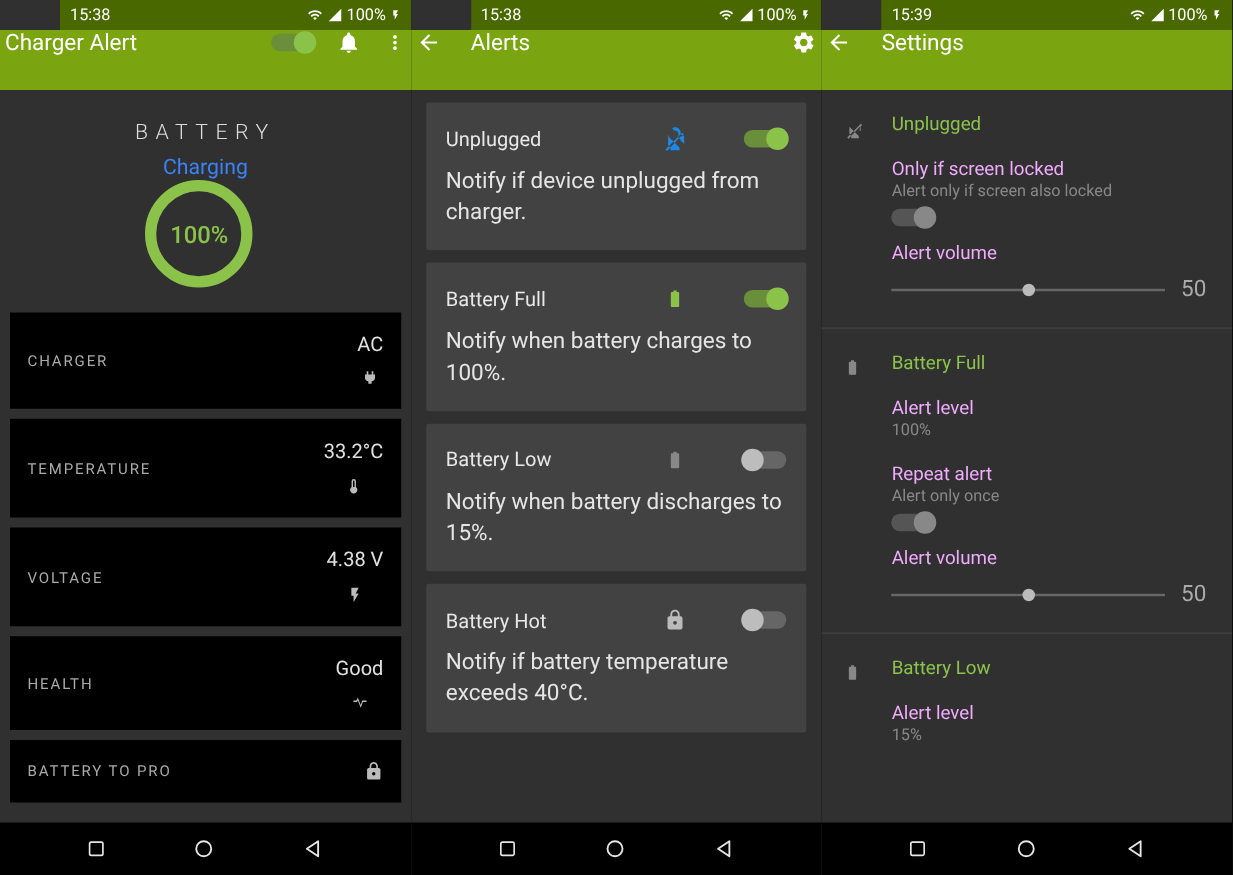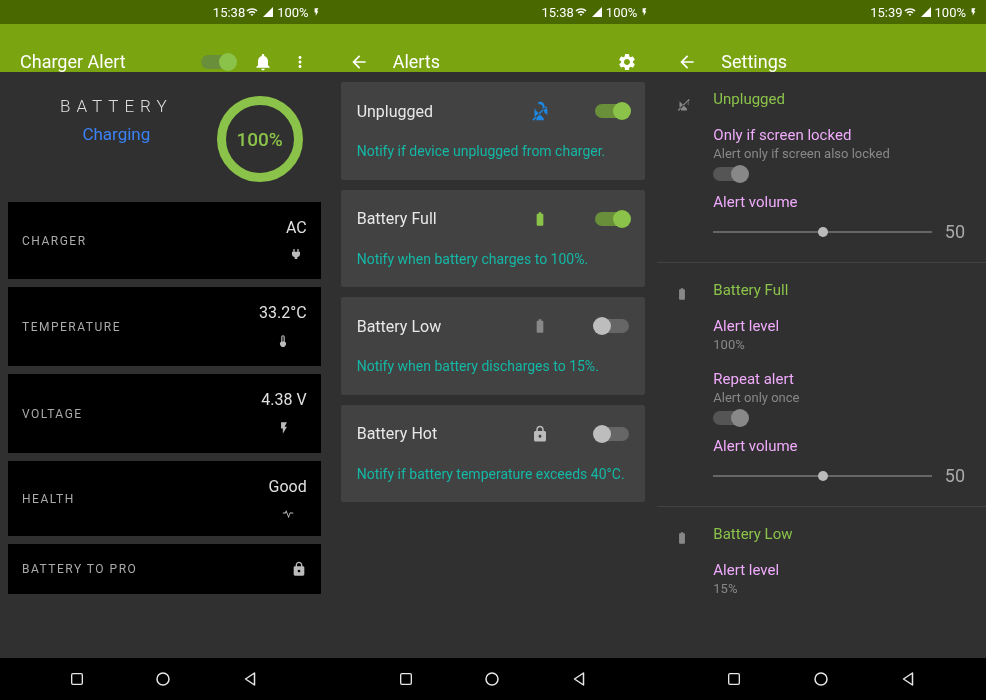--- a/index.html
+++ b/index.html
@@ -1,43 +1,43 @@
 <!DOCTYPE html>
 <html><head>
 <meta charset="utf-8">
 <style>
 * { margin: 0; padding: 0; box-sizing: border-box; font-family: Roboto, -apple-system, sans-serif; }
 body { background: #000; width: 986px; height: 700px; display: flex; overflow: hidden; }
 .screen { width: 328.67px; height: 700px; background: #303030; display: flex; flex-direction: column; position: relative; }
-.status-bar { height: 24px; background: #4a6800; display: flex; align-items: center; justify-content: flex-end; padding: 0 8px; color: #fff; font-size: 13px; }
+.status-bar { height: 24px; background: #4a6800; display: flex; align-items: center; justify-content: space-between; padding: 0 8px; color: #fff; font-size: 13px; margin-left: 48px; }
 .status-right { display: flex; align-items: center; gap: 3px; }
-.app-bar { height: 48px; background: #7aa510; display: flex; align-items: flex-end; padding: 0 20px; color: #fff; }
+.app-bar { height: 48px; background: #7aa510; display: flex; align-items: flex-start; padding: 0 4px; color: #fff; }
 .app-title { font-size: 18px; font-weight: 400; flex: 1; }
 .app-bar .icons { display: flex; align-items: center; gap: 18px; }
 .content { flex: 1; overflow-y: auto; padding: 8px; }
 .content2 { flex: 1; overflow-y: auto; padding: 10px 12px; }
 .content3 { flex: 1; overflow-y: auto; }
 
 
-.battery-header { display: flex; padding: 16px 8px 12px; }
+.battery-header { display: flex; align-items: center; padding: 16px 8px 12px; flex-direction: column; }
 .battery-text { flex: 1; text-align: center; }
 .battery-label { color: #ddd; font-size: 17px; letter-spacing: 6px; font-weight: 300; }
 .battery-status { color: #3b82f6; font-size: 17px; margin-top: 8px; }
 .battery-ring { width: 86px; height: 86px; border-radius: 50%; border: 9px solid #8bc34a; display: flex; align-items: center; justify-content: center; margin-right: 10px; }
 .battery-pct { color: #8bc34a; font-size: 19px; font-weight: 500; }
 .info-row { background: #000000; margin-top: 8px; padding: 16px 14px; display: flex; align-items: center; justify-content: space-between; color: #ccc; }
 .info-label { font-size: 12px; letter-spacing: 1.5px; color: #aaa; }
 .info-value { font-size: 16px; color: #e0e0e0; display: flex; align-items: center; gap: 10px; flex-direction: column; }
 
 
 .alert-card { background: #424242; border-radius: 2px; margin-bottom: 10px; padding: 18px 16px; }
 .alert-top { display: flex; align-items: center; margin-bottom: 10px; }
 .alert-title { color: #e8e8e8; font-size: 16px; flex: 1; }
 .alert-icon-slot { width: 30px; display: flex; justify-content: center; }
-.alert-desc { color: #14b8a6; font-size: 14px; line-height: 1.4; margin-top: 20px; }
+.alert-desc { color: #e5e5e5; font-size: 18px; line-height: 1.4; }
 
 
 .setting-section { border-bottom: 1px solid #424242; padding: 18px 18px 20px 56px; position: relative; }
 .section-icon { position: absolute; left: 18px; top: 22px; color: #888; }
 .section-title { color: #8bc34a; font-size: 15px; margin-bottom: 18px; }
 .setting-row { margin-bottom: 18px; position: relative; }
 .setting-row:last-child { margin-bottom: 0; }
 .setting-label { color: #f0abfc; font-size: 15px; }
 .setting-sub { color: #888; font-size: 13px; margin-top: 2px; }
 .setting-toggle { position: absolute; right: 0; top: 6px; }

